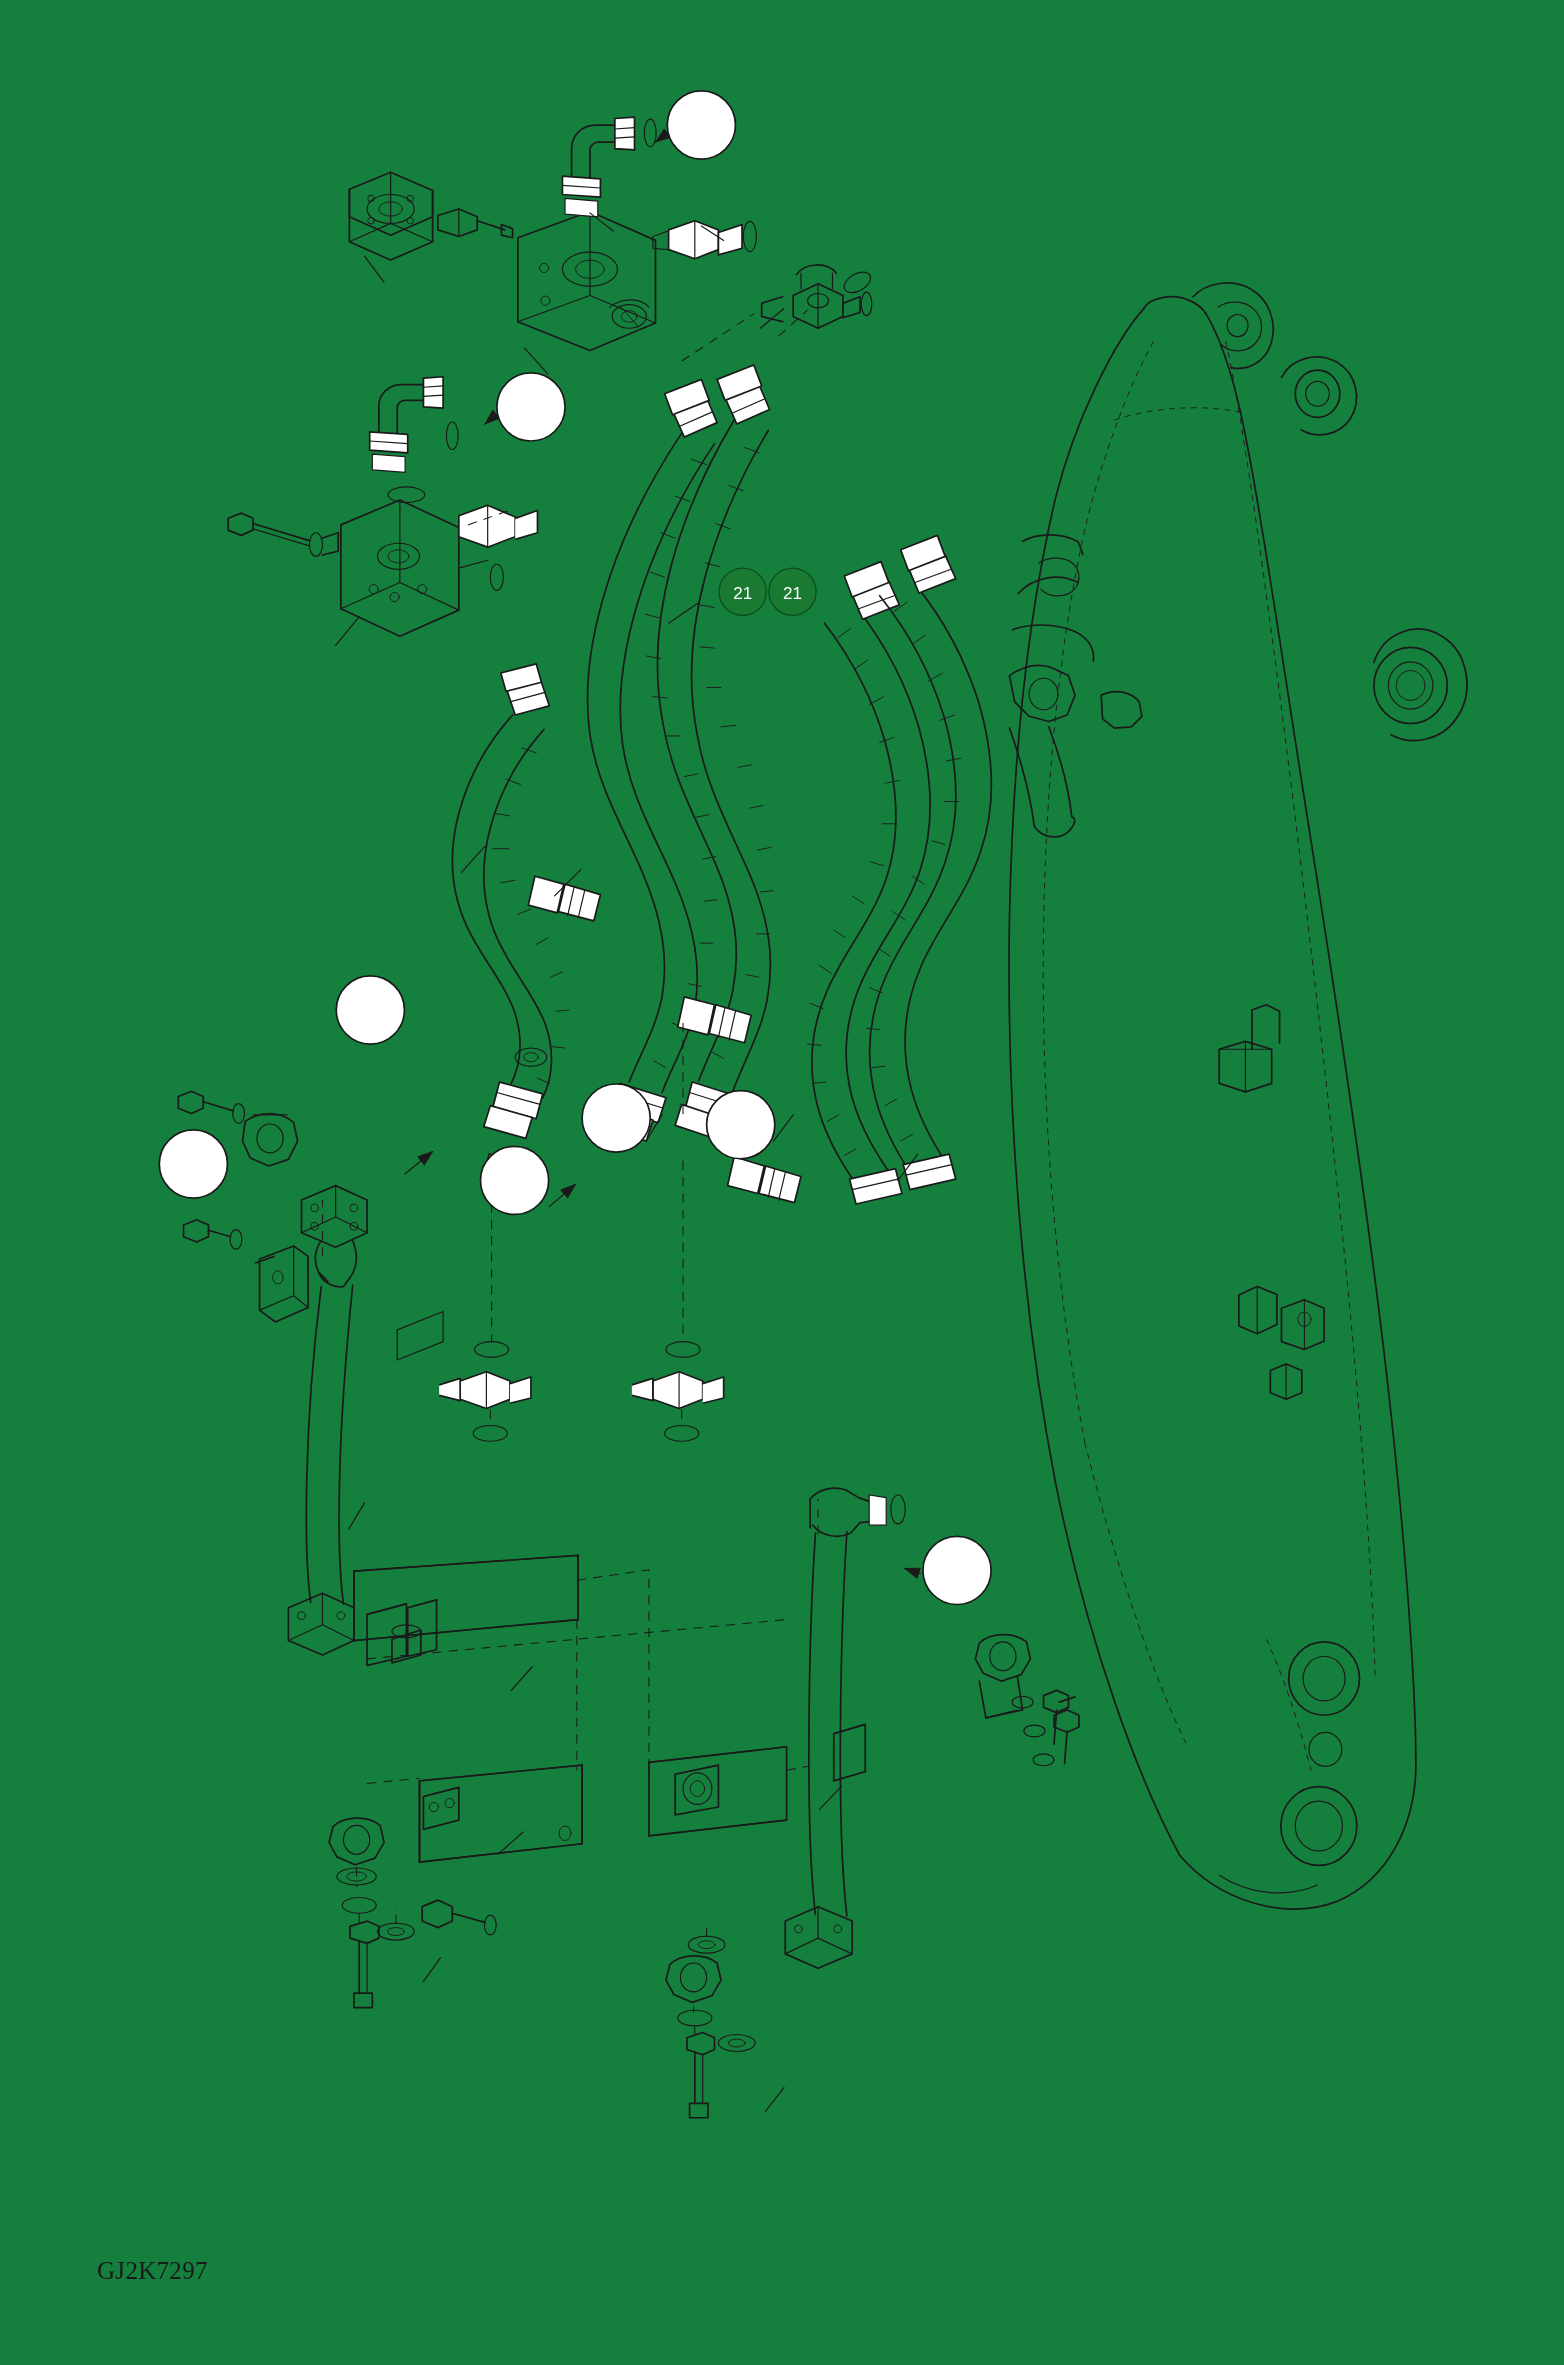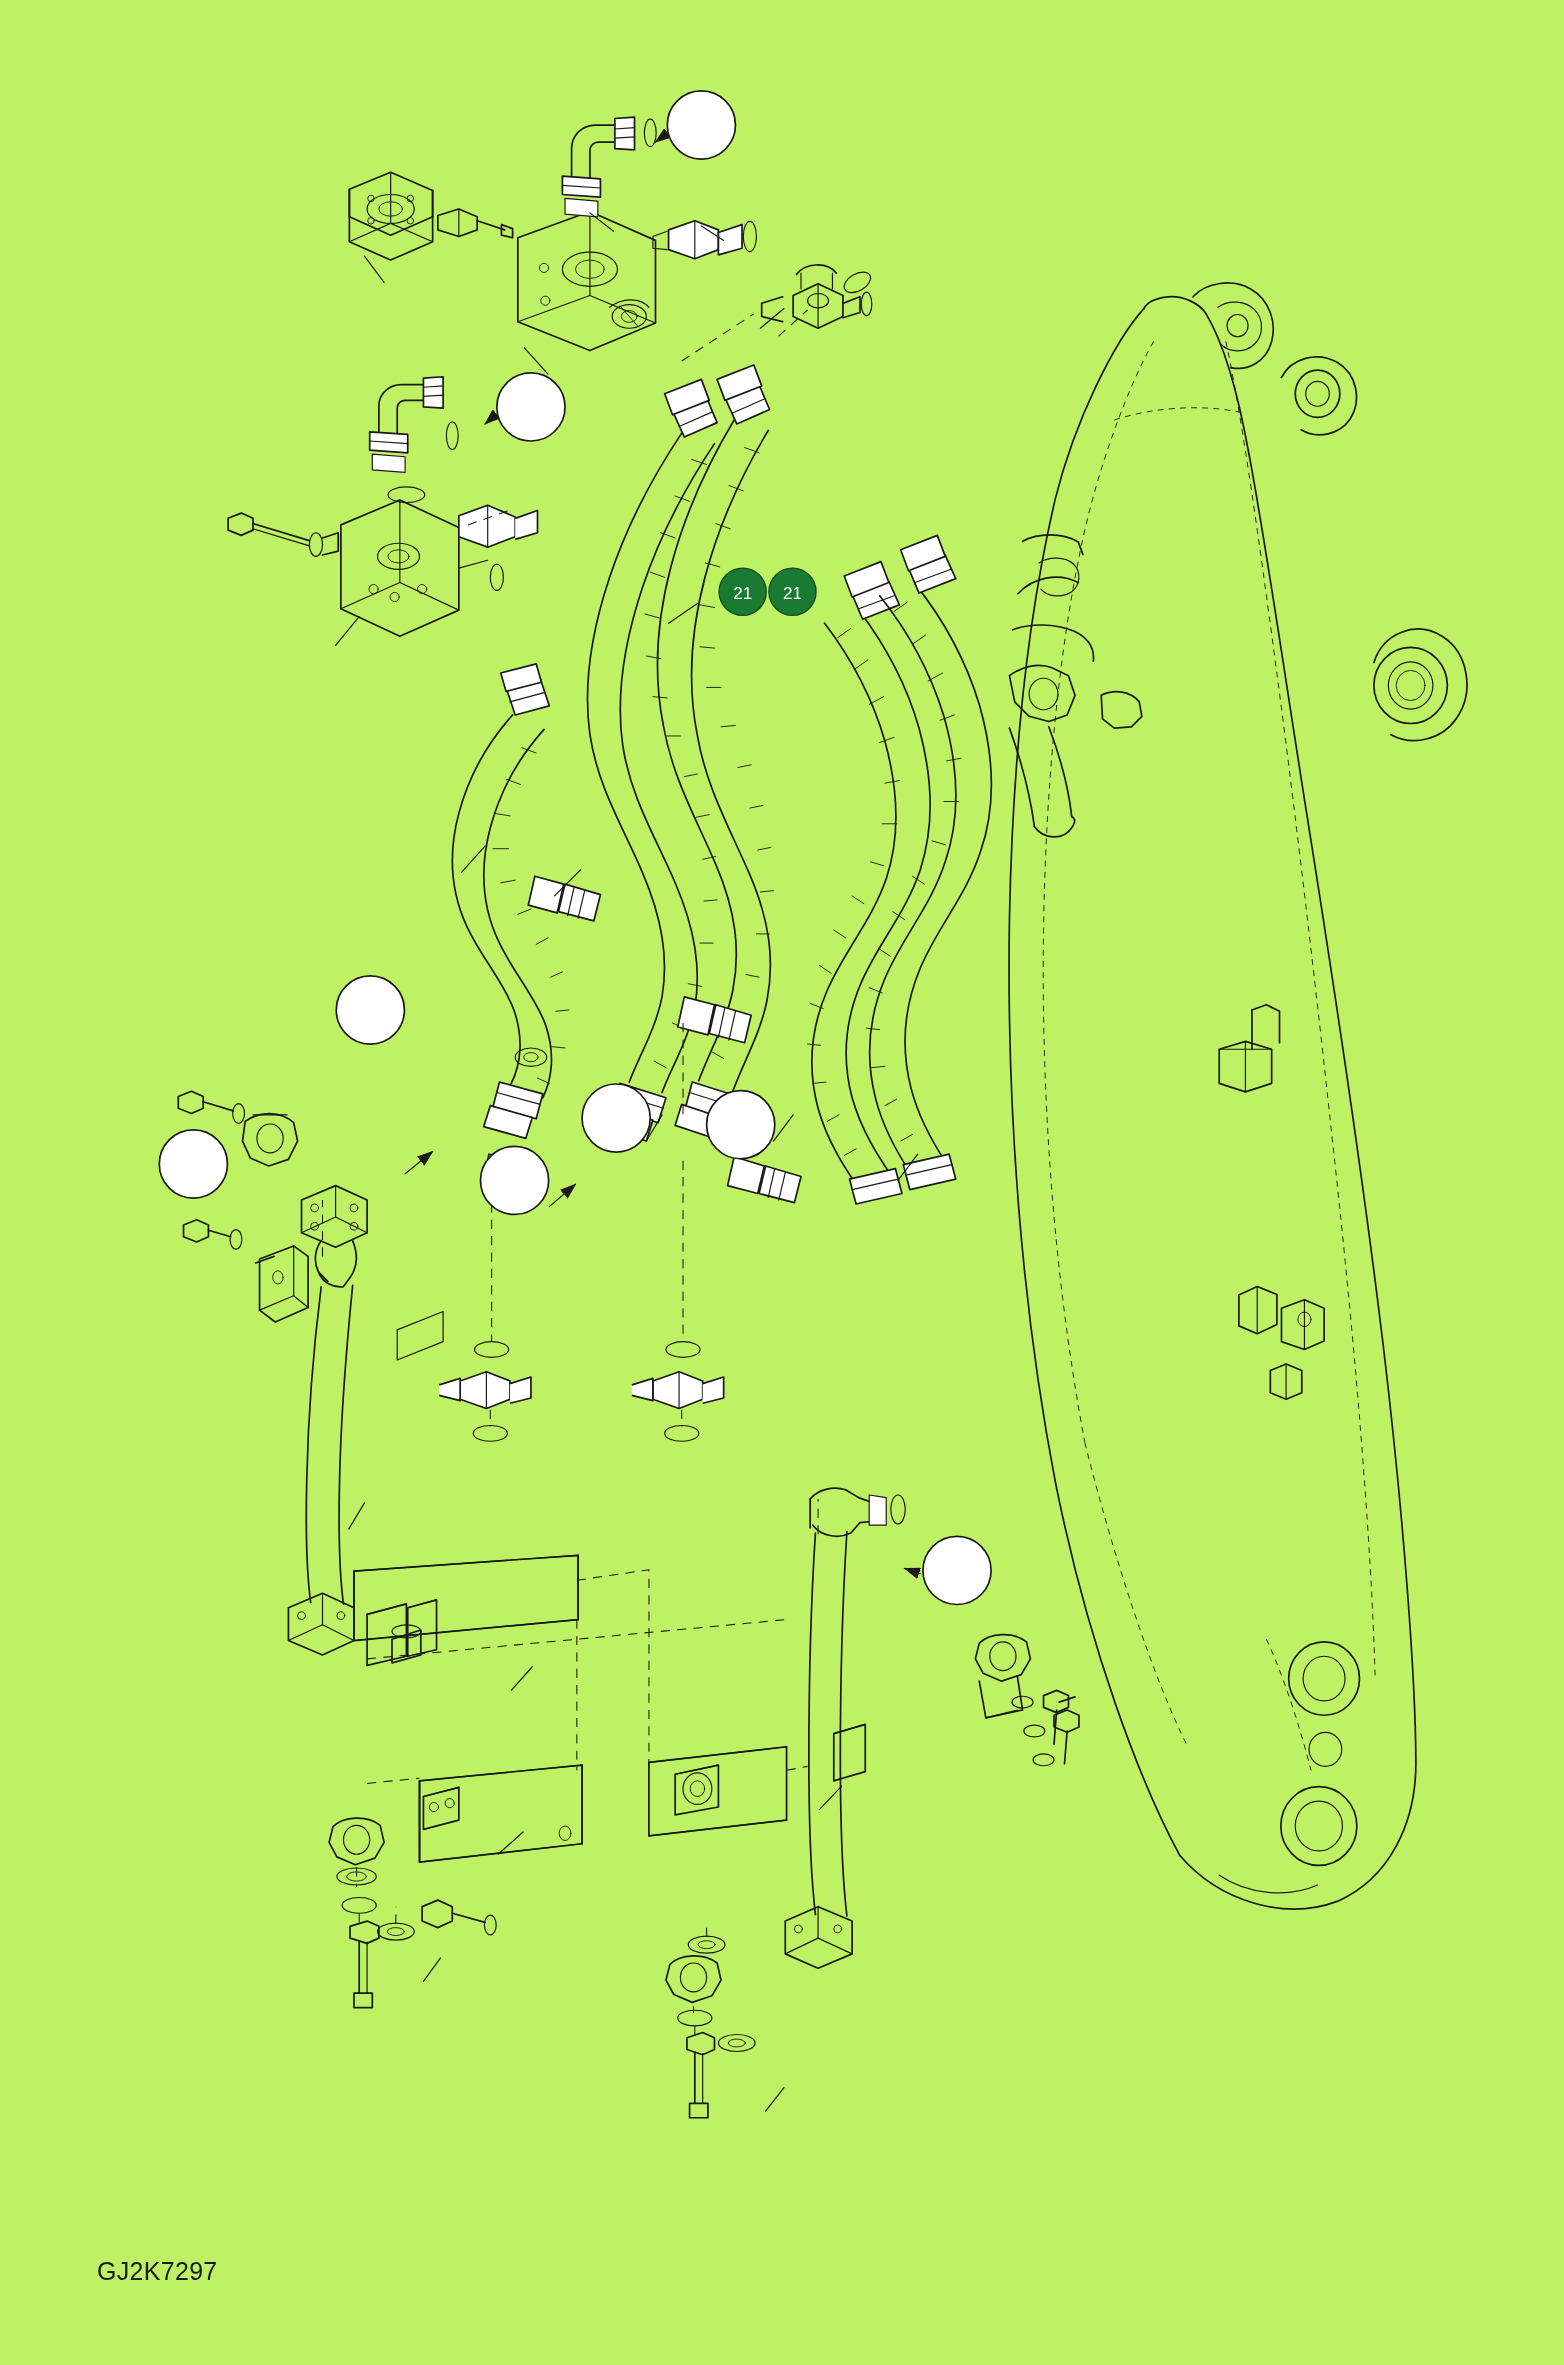--- a/index.html
+++ b/index.html
@@ -7,38 +7,38 @@
     padding: 0;
     background: #ffffff;
   }
   body {
     font-family: "Liberation Sans", sans-serif;
   }
   #page {
     position: relative;
     width: 1564px;
     height: 2366px;
-    background: #bef264;
+    background: #15803d;
     overflow: hidden;
   }
   #diagram-svg {
     position: absolute;
     left: 0;
     top: 0;
     width: 1564px;
     height: 2366px;
   }
   .drawing-code {
     position: absolute;
     left: 97px;
     top: 2257px;
     font-size: 25px;
     letter-spacing: 0.3px;
     color: #1a1a1a;
-    font-family: Liberation Sans, sans-serif;
+    font-family: Liberation Serif, serif;
     white-space: nowrap;
   }
   .callout-label {
     font-family: "Liberation Sans", sans-serif;
     font-size: 26px;
     fill: #ffffff;
     text-anchor: middle;
     dominant-baseline: central;
     font-weight: normal;
   }

